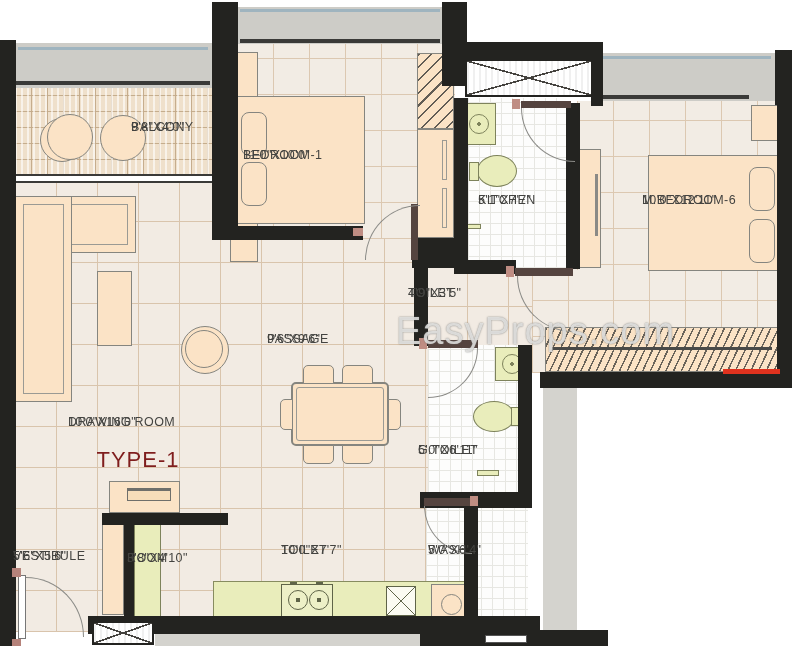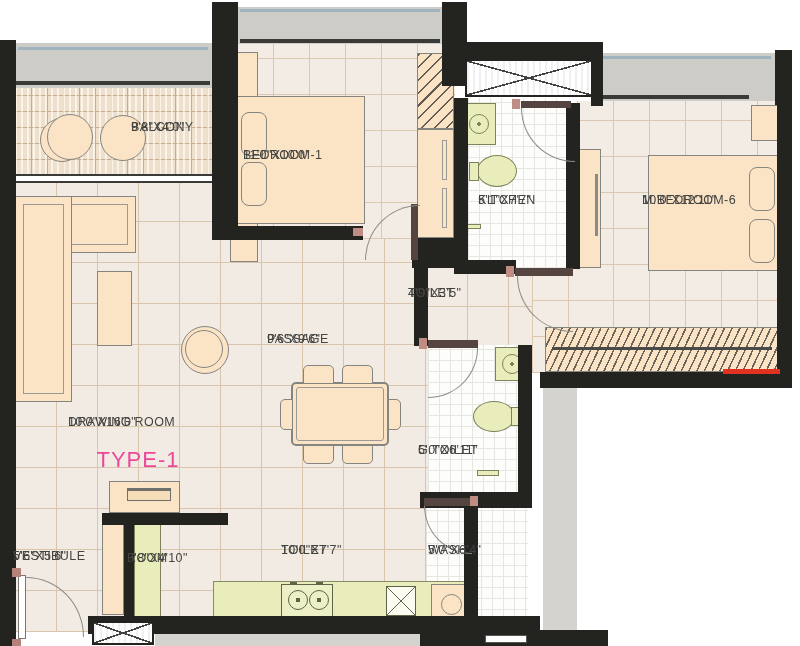--- a/index.html
+++ b/index.html
@@ -45,21 +45,21 @@
   
   .arc{z-index:4;background:transparent;}
   .arc-bl{border-left:1.5px solid #8b8b87;border-bottom:1.5px solid #8b8b87;border-bottom-left-radius:100% 100%;}
   .arc-br{border-right:1.5px solid #8b8b87;border-bottom:1.5px solid #8b8b87;border-bottom-right-radius:100% 100%;}
   .arc-tl{border-left:1.5px solid #8b8b87;border-top:1.5px solid #8b8b87;border-top-left-radius:100% 100%;}
   .arc-tr{border-right:1.5px solid #8b8b87;border-top:1.5px solid #8b8b87;border-top-right-radius:100% 100%;}
   .leaf{background:#55443f;z-index:4;}
   .tab{background:#bf8d83;z-index:4;}
   
   .lbl{z-index:5;text-align:center;color:#434340;font-size:12.5px;line-height:15px;letter-spacing:.4px;}
-  .type{z-index:5;color:#ec4899;font-size:22px;letter-spacing:1px;text-align:center;}
+  .type{z-index:5;color:#7f1d1d;font-size:22px;letter-spacing:1px;text-align:center;}
   .wm{z-index:6;font-size:38px;color:rgba(250,250,248,.72);text-shadow:0 0 2px rgba(110,110,108,.55),0 0 1px rgba(110,110,108,.6);letter-spacing:1px;white-space:nowrap;}
   .burner{border:1.5px solid #5f6448;border-radius:50%;background:radial-gradient(circle at 50% 50%,#5f6448 0 2.2px,transparent 2.4px);}
 </style>
 </head>
 <body>
 
 <div id="plan">
 
   <div class="floor tile" style="left:15px;top:183px;width:450px;height:449px"></div>
   <div class="floor tile36" style="left:237px;top:43px;width:218px;height:196px"></div>
@@ -263,14 +263,15 @@
   </div>
   <div class="lbl" style="left:281px;top:543px;width:100px">
     <div>TOILET</div>
     <div>10'0"X7'7"</div>
   </div>
   <div class="lbl" style="left:428px;top:543px;width:100px">
     <div>WASH</div>
     <div>5'0"X6'4"</div>
   </div>
 
+  <div class="wm" style="left:396px;top:310px">EasyProps.com</div>
 
 </div>
 
 </body></html>

